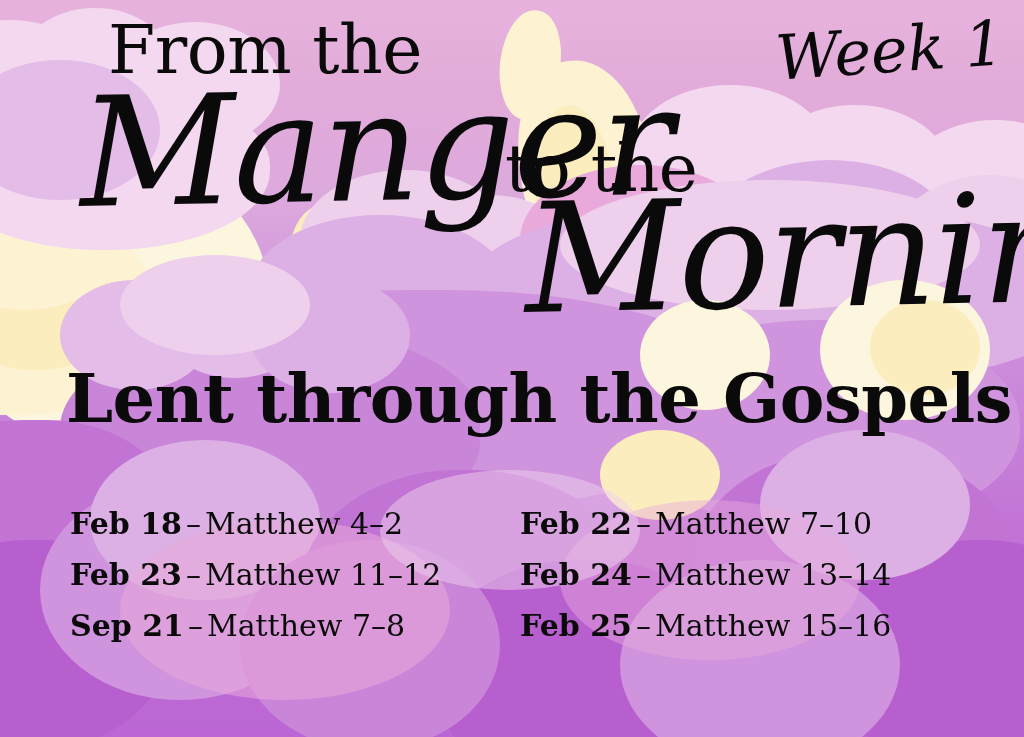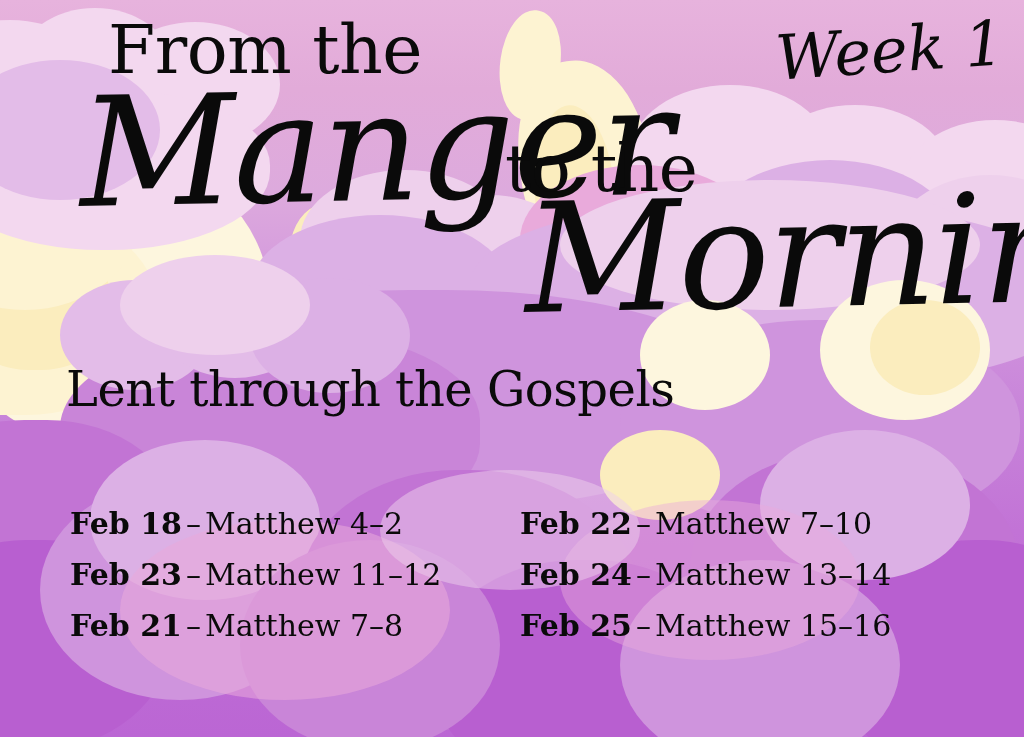--- a/index.html
+++ b/index.html
@@ -101,22 +101,23 @@
     right: 22px;
     top: 12px;
     font-size: 62px;
     letter-spacing: 0px;
     transform: rotate(-4deg);
     transform-origin: right top;
   }
   #subtitle {
     left: 66px;
     top: 365px;
-    font-size: 48px;
+    font-size: 67px;
     letter-spacing: -0.5px;
+    font-weight: bold;
   }
 
   
   #schedule {
     position: absolute;
     left: 70px;
     top: 498px;
     width: 900px;
     display: grid;
     grid-template-columns: 450px 450px;
@@ -224,17 +225,17 @@
 
   <div class="txt script" id="week-badge">Week 1</div>
 
   <div class="txt slab" id="subtitle">Lent through the Gospels</div>
 
   <div id="schedule">
       <div class="sched-row"><span class="sched-date">Feb 18</span><span class="sched-dash">–</span><span class="sched-read">Matthew 4–2</span></div>
       <div class="sched-row"><span class="sched-date">Feb 22</span><span class="sched-dash">–</span><span class="sched-read">Matthew 7–10</span></div>
       <div class="sched-row"><span class="sched-date">Feb 23</span><span class="sched-dash">–</span><span class="sched-read">Matthew 11–12</span></div>
       <div class="sched-row"><span class="sched-date">Feb 24</span><span class="sched-dash">–</span><span class="sched-read">Matthew 13–14</span></div>
-      <div class="sched-row"><span class="sched-date">Feb 21</span><span class="sched-dash">–</span><span class="sched-read">Matthew 7–8</span></div>
+      <div class="sched-row"><span class="sched-date">Sep 21</span><span class="sched-dash">–</span><span class="sched-read">Matthew 7–8</span></div>
       <div class="sched-row"><span class="sched-date">Feb 25</span><span class="sched-dash">–</span><span class="sched-read">Matthew 15–16</span></div>
     </div>
 
 </div>
 
 </body></html>

